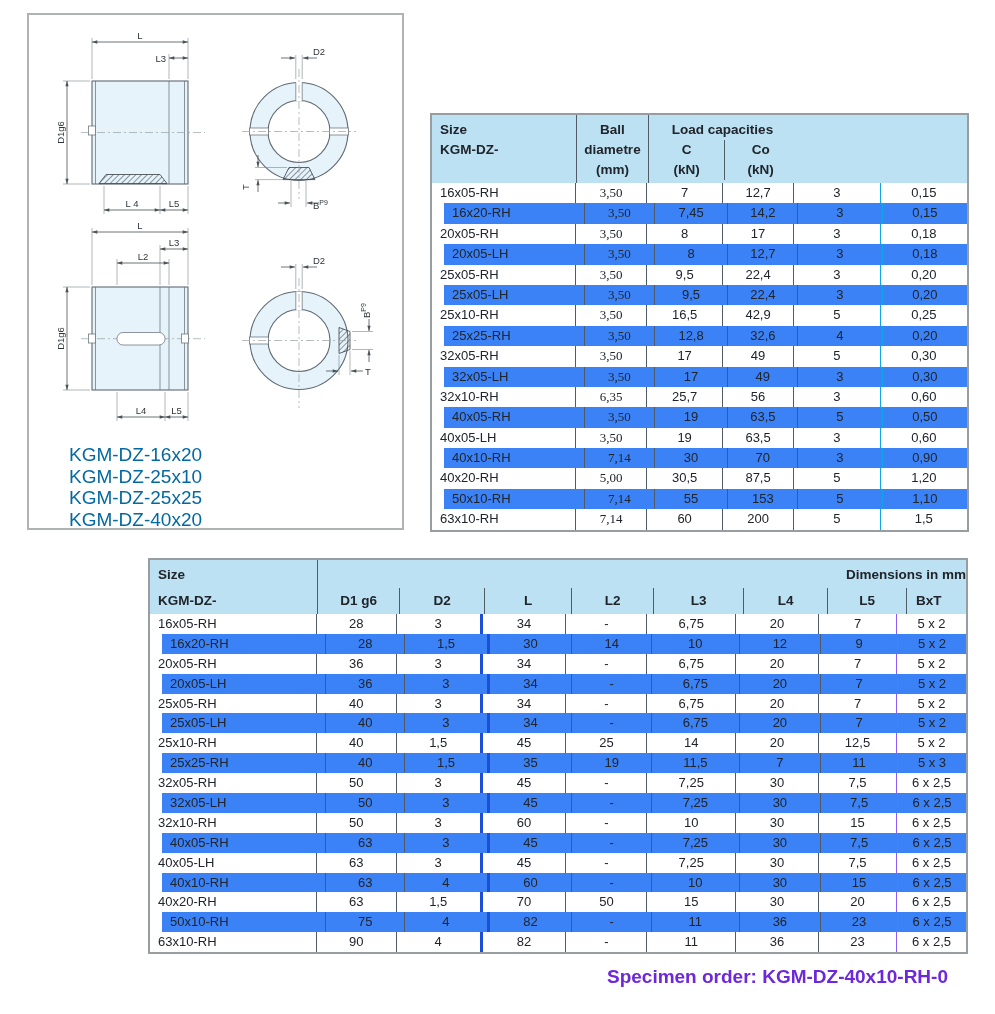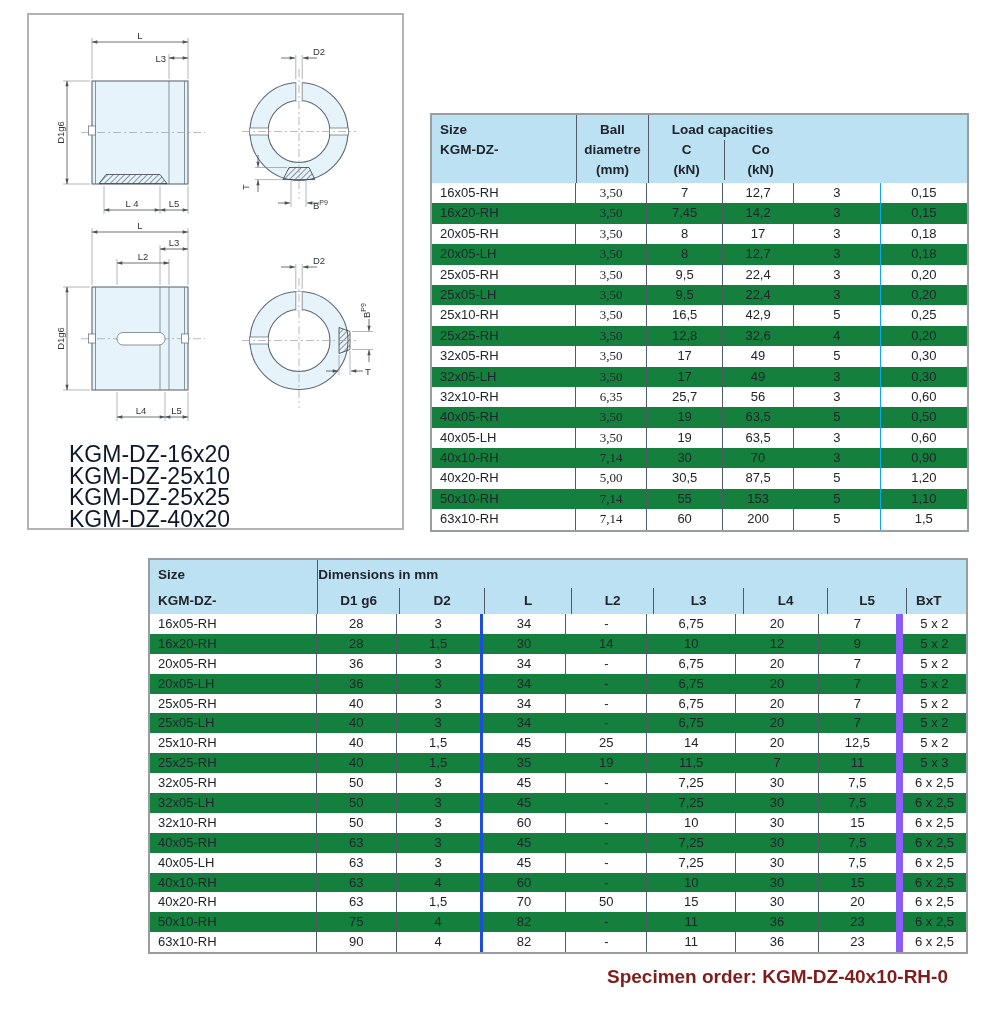--- a/index.html
+++ b/index.html
@@ -3,25 +3,25 @@
 <meta charset="utf-8">
 <style>
   html,body{margin:0;padding:0;background:#fff;}
   body{width:995px;height:1014px;position:relative;overflow:hidden;
        font-family:"Liberation Sans",sans-serif;color:#20242b;}
   *{box-sizing:border-box;}
 
   
   .diagram-box{position:absolute;left:27px;top:13px;width:377px;height:517px;
                border:2px solid #b0b2b4;background:#fff;}
-  .models{position:absolute;left:40px;top:429px;font-size:23px;line-height:21.5px;color:#0f172a;}
+  .models{position:absolute;left:40px;top:429px;font-size:19px;line-height:21.5px;color:#0369a1;}
 
   
   .trow{display:flex;}
-  .trow.alt{background:#15803d;}
+  .trow.alt{background:#3b82f6;margin-left:12px;}
   .tcell{text-align:center;overflow:hidden;white-space:nowrap;}
 
   
   .load-table{position:absolute;left:430px;top:113px;width:539px;border:2px solid #989da2;background:#fff;}
   .lt-header{display:flex;background:#bce1f3;height:68px;font-weight:bold;font-size:13.5px;}
   .lt-header .hl{height:20px;line-height:20px;}
   .lh0{width:144px;padding:5px 0 0 8px;text-align:left;}
   .lh1{width:72px;border-left:1px solid #4f5b66;text-align:center;padding-top:5px;}
   .lhload{width:148px;border-left:1px solid #4f5b66;text-align:center;padding-top:5px;}
   .csub{display:flex;}
@@ -37,41 +37,41 @@
   .load-table .tcell.c3{width:72px;border-left:1px solid #4f5b66;}
   .load-table .tcell.c4{width:87px;border-left:1px solid #4f5b66;}
   .load-table .tcell.c5{width:88px;border-left:1px solid #0ea5e9;}
 
   
   .dim-table{position:absolute;left:148px;top:558px;width:820px;border:2px solid #989da2;background:#fff;}
   .dt-header{display:flex;background:#bce1f3;height:54px;font-weight:bold;font-size:13.5px;}
   .dt-header .hl{height:26px;line-height:26px;}
   .dh0{width:168px;padding:2px 0 0 8px;text-align:left;}
   .dhrest{width:652px;border-left:1px solid #4f5b66;padding-top:2px;}
-  .dhrest .span{text-align:left;}
+  .dhrest .span{text-align:right;}
   .dsub{display:flex;text-align:center;}
   .dsc{height:26px;line-height:26px;}
   .d0{width:81px;} .d1{width:85px;border-left:1px solid #4f5b66;}
   .d2c{width:87px;border-left:1px solid #4f5b66;} .d3{width:82px;border-left:1px solid #4f5b66;}
   .d4{width:90px;border-left:1px solid #4f5b66;} .d5{width:84px;border-left:1px solid #4f5b66;}
   .d6{width:79px;border-left:1px solid #4f5b66;} .d7{width:44px;border-left:1px solid #4f5b66;}
   .dim-table .trow{height:19.9px;}
   .dim-table .tcell{font-size:13px;line-height:19.9px;}
   .dim-table .tcell.c0{width:168px;text-align:left;padding-left:8px;}
   .dim-table .tcell.c1{width:81px;border-left:1px solid #4f5b66;}
   .dim-table .tcell.c2{width:85px;border-left:1px solid #4f5b66;}
   .dim-table .tcell.c3{width:87px;border-left:3px solid #1d4ed8;}
   .dim-table .tcell.c4{width:82px;border-left:1px solid #4f5b66;}
   .dim-table .tcell.c5{width:90px;border-left:1px solid #4f5b66;}
   .dim-table .tcell.c6{width:84px;border-left:1px solid #4f5b66;}
   .dim-table .tcell.c7{width:79px;border-left:1px solid #4f5b66;}
-  .dim-table .tcell.c8{width:71px;border-left:7px solid #8b5cf6;}
+  .dim-table .tcell.c8{width:71px;border-left:1px solid #8b5cf6;}
 
   
-  .specimen{position:absolute;top:966px;right:47px;font-size:19px;font-weight:bold;color:#7f1d1d;}
+  .specimen{position:absolute;top:966px;right:47px;font-size:19px;font-weight:bold;color:#6d28d9;}
 
   
   .part{fill:#e6f3fb;stroke:#5f6a72;stroke-width:1.1;}
   .inner{fill:#ffffff;stroke:#5f6a72;stroke-width:1.1;}
   .edge{stroke:#5f6a72;stroke-width:0.7;fill:none;}
   .notch{fill:#ffffff;stroke:#5f6a72;stroke-width:0.7;}
   .hat{fill:url(#hatch);stroke:#3a4046;stroke-width:0.8;}
   .dim{stroke:#4a5157;stroke-width:0.8;fill:none;}
   .ext{stroke:#7d848a;stroke-width:0.6;fill:none;}
   .cl{stroke:#9aa0a5;stroke-width:0.7;fill:none;stroke-dasharray:8 3 2 3;}

